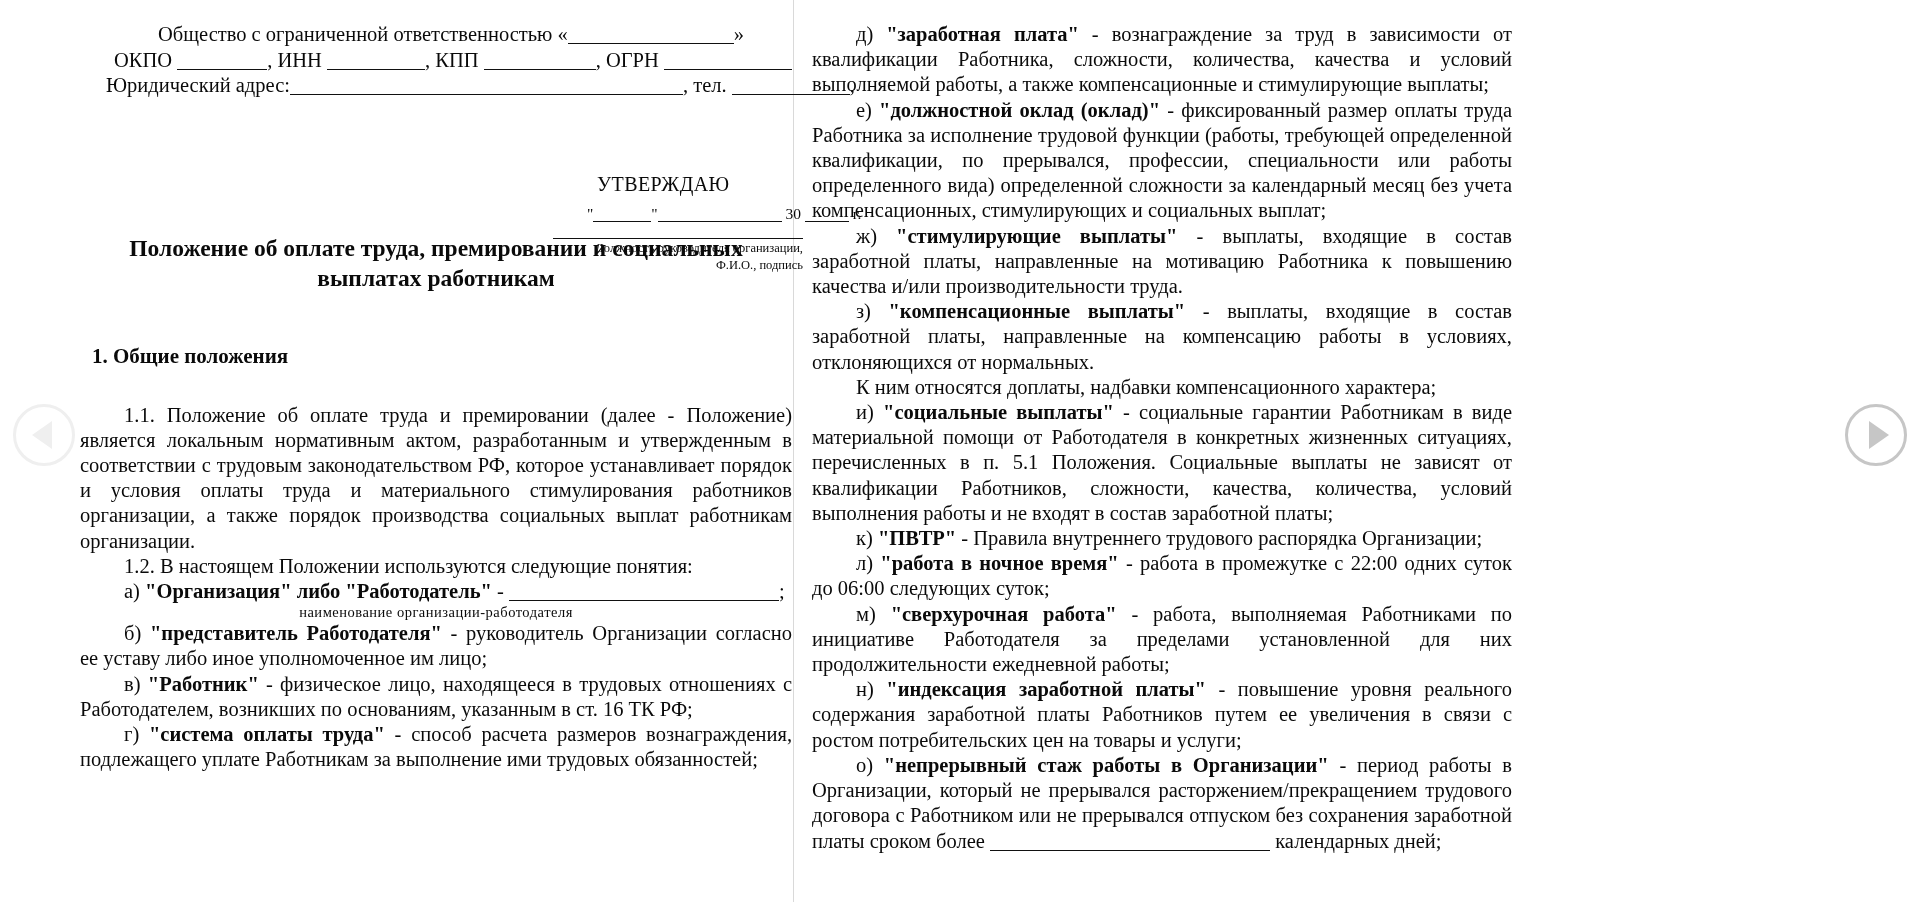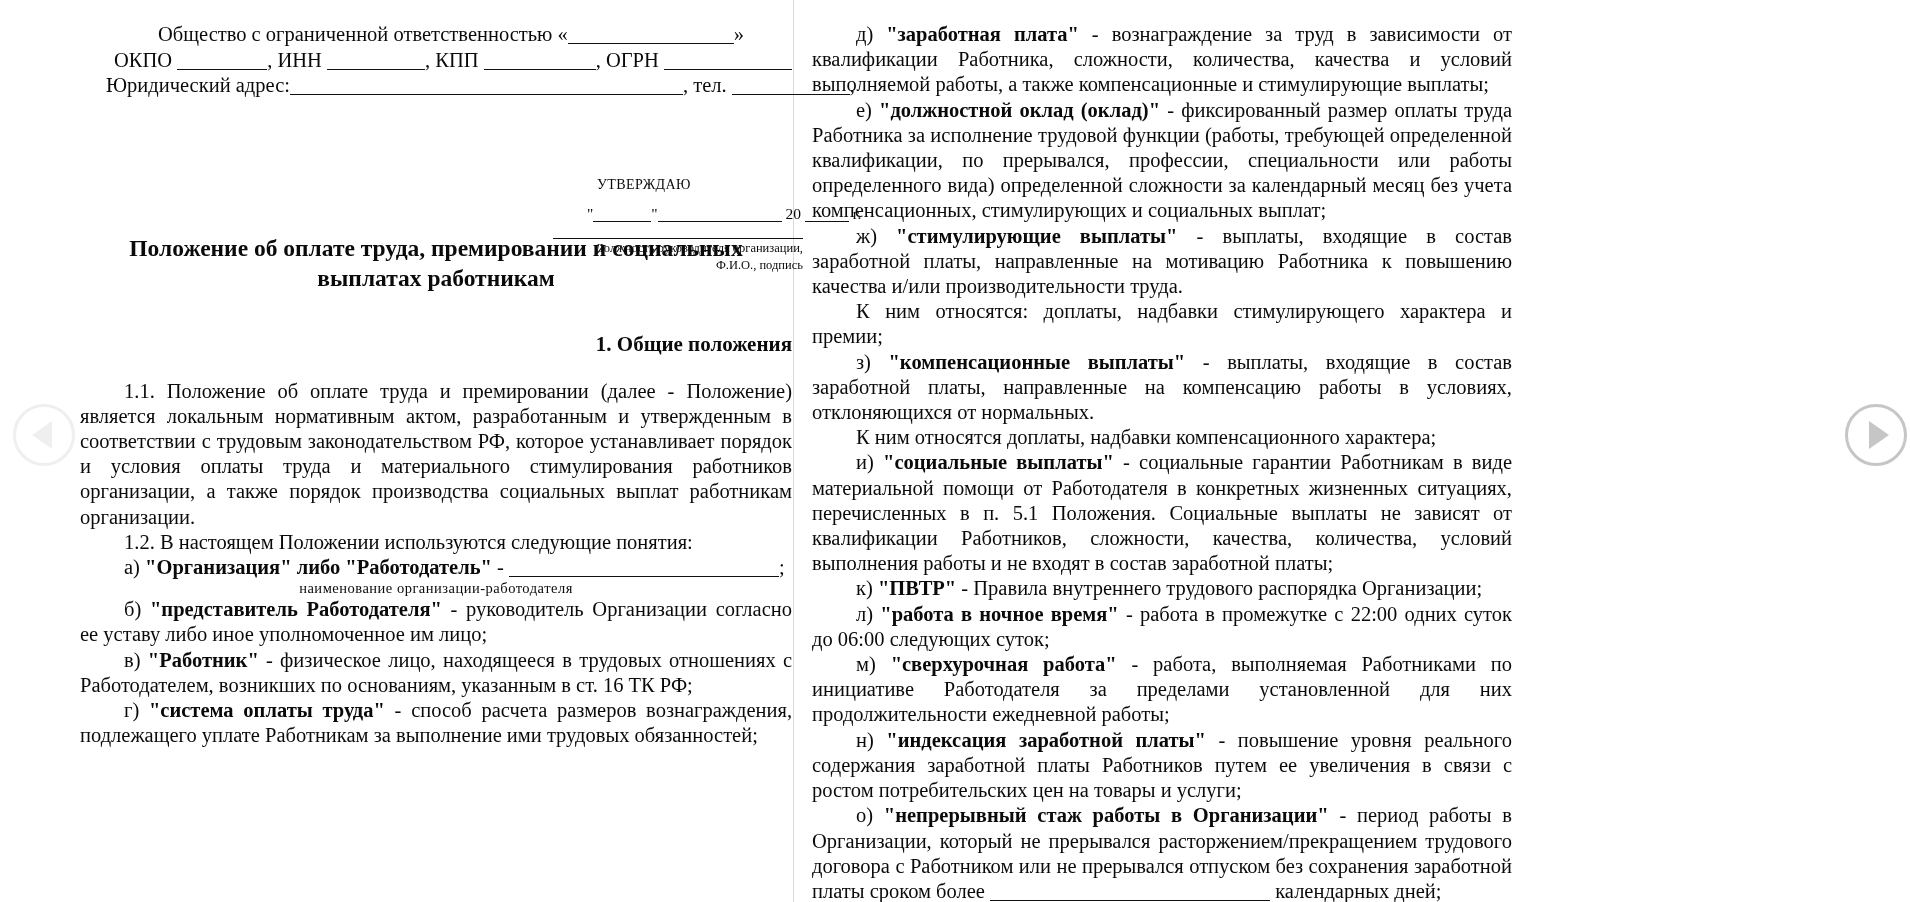--- a/index.html
+++ b/index.html
@@ -142,21 +142,21 @@
   
   .approve {
     position: absolute;
     left: 435px;
     top: 172px;
     width: 290px;
     font-size: 15.5px;
     line-height: 19px;
   }
   .approve-title {
-    font-size: 14px;
+    font-size: 20px;
     letter-spacing: 0.4px;
     margin: 0 0 4px 0;
     padding-left: 82px;
   }
   .approve-date {
     font-size: 15.5px;
     margin: 0;
     white-space: nowrap;
     padding-left: 72px;
   }
@@ -180,22 +180,22 @@
     line-height: 30px;
     font-weight: bold;
     text-align: center;
     margin: 16px;
     padding: 0 18px;
   }
   h2.sec-title {
     font-size: 21px;
     line-height: 26px;
     font-weight: bold;
-    text-align: right;
-    margin: 0;
+    text-align: left;
+    margin: 12px;
   }
 
   .cap-small {
     font-size: 14.5px;
     line-height: 17px;
     text-align: center;
     margin: 0;
     letter-spacing: 0.5px;
   }
 
@@ -224,21 +224,21 @@
       <div>
         <p class="hdr-line hdr-1"><span>Общество с ограниченной ответственностью «</span><span class="fill f-name"></span><span>»</span></p>
 
         <p class="hdr-line hdr-3"><span>ОКПО</span> <span class="fill f-okpo"></span><span>, ИНН</span> <span class="fill f-inn"></span><span>, КПП</span> <span class="fill f-kpp"></span><span>, ОГРН</span> <span class="fill f-ogrn"></span></p>
 
         <p class="hdr-line hdr-2"><span>Юридический адрес:</span><span class="fill f-addr"></span><span>, тел. </span><span class="fill f-tel"></span><span>,</span></p>
       </div>
 
       <div class="approve">
         <p class="approve-title">УТВЕРЖДАЮ</p>
-        <p class="approve-date"><span>"</span><span class="fill f-appr-day"></span><span>"</span><span class="fill f-appr-mon"></span> <span>20</span> <span class="fill f-appr-year"></span> <span>г.</span></p>
+        <p class="approve-date"><span>"</span><span class="fill f-appr-day"></span><span>"</span><span class="fill f-appr-mon"></span> <span>30</span> <span class="fill f-appr-year"></span> <span>г.</span></p>
         <div class="approve-rule"></div>
         <p class="approve-cap">Должность руководителя организации,</p>
         <p class="approve-cap">Ф.И.О., подпись</p>
       </div>
 
       <div class="spacer-title"></div>
 
       <h1 class="doc-title">Положение об оплате труда, премировании и социальных выплатах работникам</h1>
 
       <div class="spacer-sec"></div>
@@ -260,21 +260,20 @@
       <p class="ind"><span>г)</span> <b>"система оплаты труда"</b><span> - способ расчета размеров вознаграждения, подлежащего уплате Работникам за выполнение ими трудовых обязанностей;</span></p>
     </div>
 
     <div class="col col-right">
 
       <p class="ind"><span>д)</span> <b>"заработная плата"</b><span> - вознаграждение за труд в зависимости от квалификации Работника, сложности, количества, качества и условий выполняемой работы, а также компенсационные и стимулирующие выплаты;</span></p>
 
       <p class="ind"><span>е)</span> <b>"должностной оклад (оклад)"</b><span> - фиксированный размер оплаты труда Работника за исполнение трудовой функции (работы, требующей определенной квалификации, по прерывался, профессии, специальности или работы определенного вида) определенной сложности за календарный месяц без учета компенсационных, стимулирующих и социальных выплат;</span></p>
 
       <p class="ind"><span>ж)</span> <b>"стимулирующие выплаты"</b><span> - выплаты, входящие в состав заработной платы, направленные на мотивацию Работника к повышению качества и/или производительности труда.</span></p>
-      <p class="ind">К ним относятся: доплаты, надбавки стимулирующего характера и премии;</p>
 
       <p class="ind"><span>з)</span> <b>"компенсационные выплаты"</b><span> - выплаты, входящие в состав заработной платы, направленные на компенсацию работы в условиях, отклоняющихся от нормальных.</span></p>
       <p class="ind">К ним относятся доплаты, надбавки компенсационного характера;</p>
 
       <p class="ind"><span>и)</span> <b>"социальные выплаты"</b><span> - социальные гарантии Работникам в виде материальной помощи от Работодателя в конкретных жизненных ситуациях, перечисленных в п. 5.1 Положения. Социальные выплаты не зависят от квалификации Работников, сложности, качества, количества, условий выполнения работы и не входят в состав заработной платы;</span></p>
 
       <p class="ind"><span>к)</span> <b>"ПВТР"</b><span> - Правила внутреннего трудового распорядка Организации;</span></p>
 
       <p class="ind"><span>л)</span> <b>"работа в ночное время"</b><span> - работа в промежутке с 22:00 одних суток до 06:00 следующих суток;</span></p>
 

